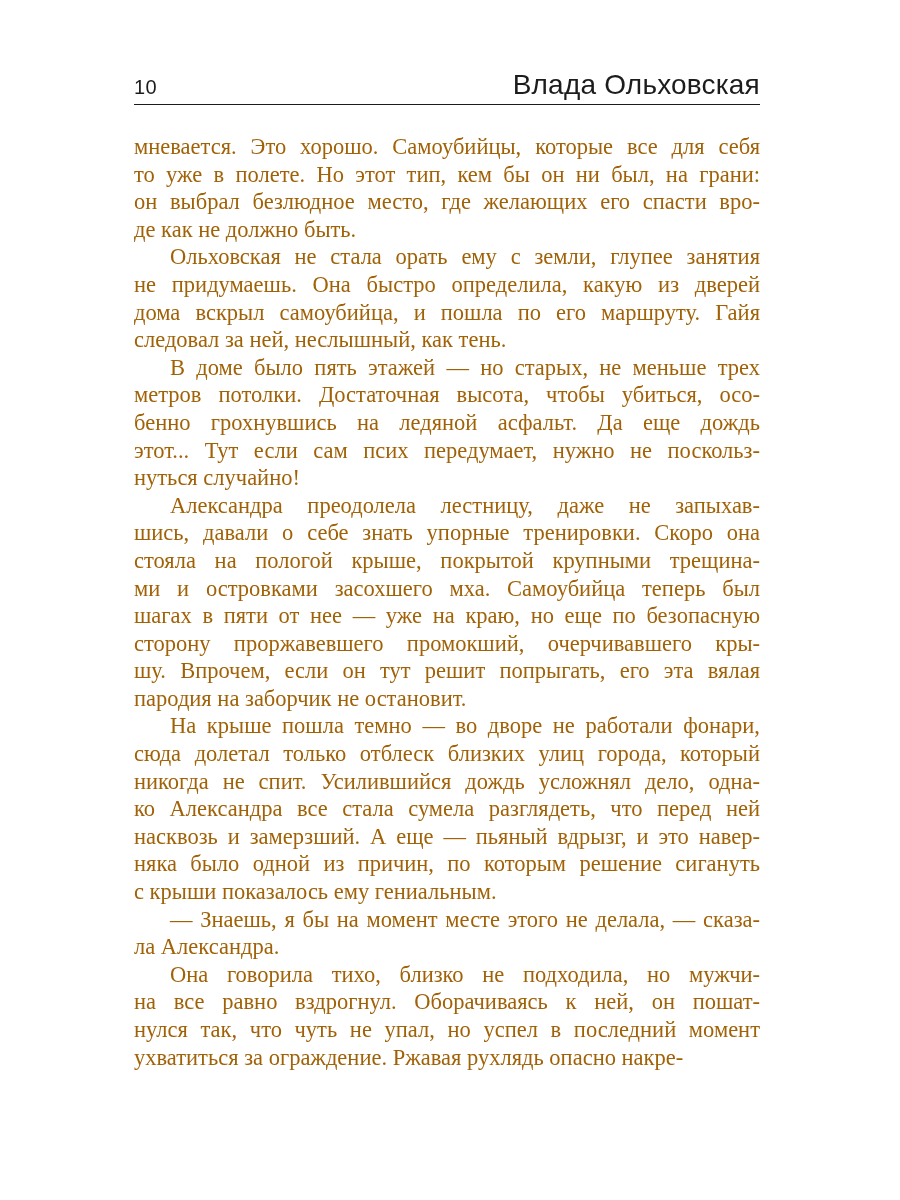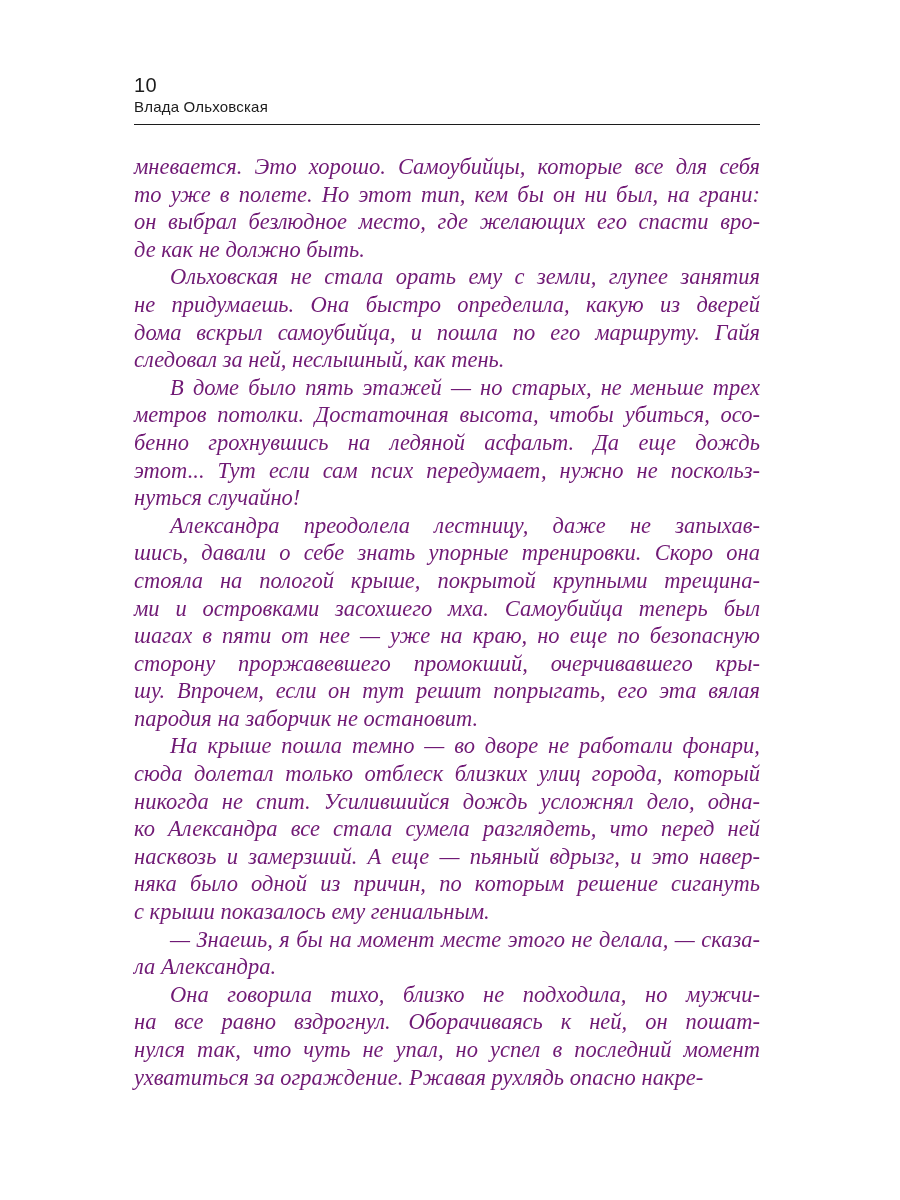--- a/index.html
+++ b/index.html
@@ -23,43 +23,41 @@
     width: 626px;
   }
   .running-header {
     display: flex;
     justify-content: space-between;
     align-items: baseline;
     padding-top: 74px;
     padding-bottom: 6px;
     border-bottom: 1.5px solid #1c1c1c;
     font-family: "Liberation Sans", "DejaVu Sans", sans-serif;
-    flex-direction: column;
   }
   .running-header .pagenum {
     font-size: 20px;
     line-height: 22px;
     letter-spacing: 0.5px;
   }
   .running-header .author {
-    font-size: 15px;
+    font-size: 28px;
     line-height: 22px;
     letter-spacing: 0.2px;
   }
   .body-text {
     margin-top: 28px;
     font-size: 22.5px;
   }
   .line {
     line-height: 27.6px;
     text-align: justify;
     text-align-last: justify;
     white-space: normal;
-    color: #701a75;
-    font-style: italic;
+    color: #a16207;
   }
   .line.last {
     text-align-last: left;
   }
   .line.indent {
     text-indent: 36px;
   }
 </style>
 </head>
 <body>

